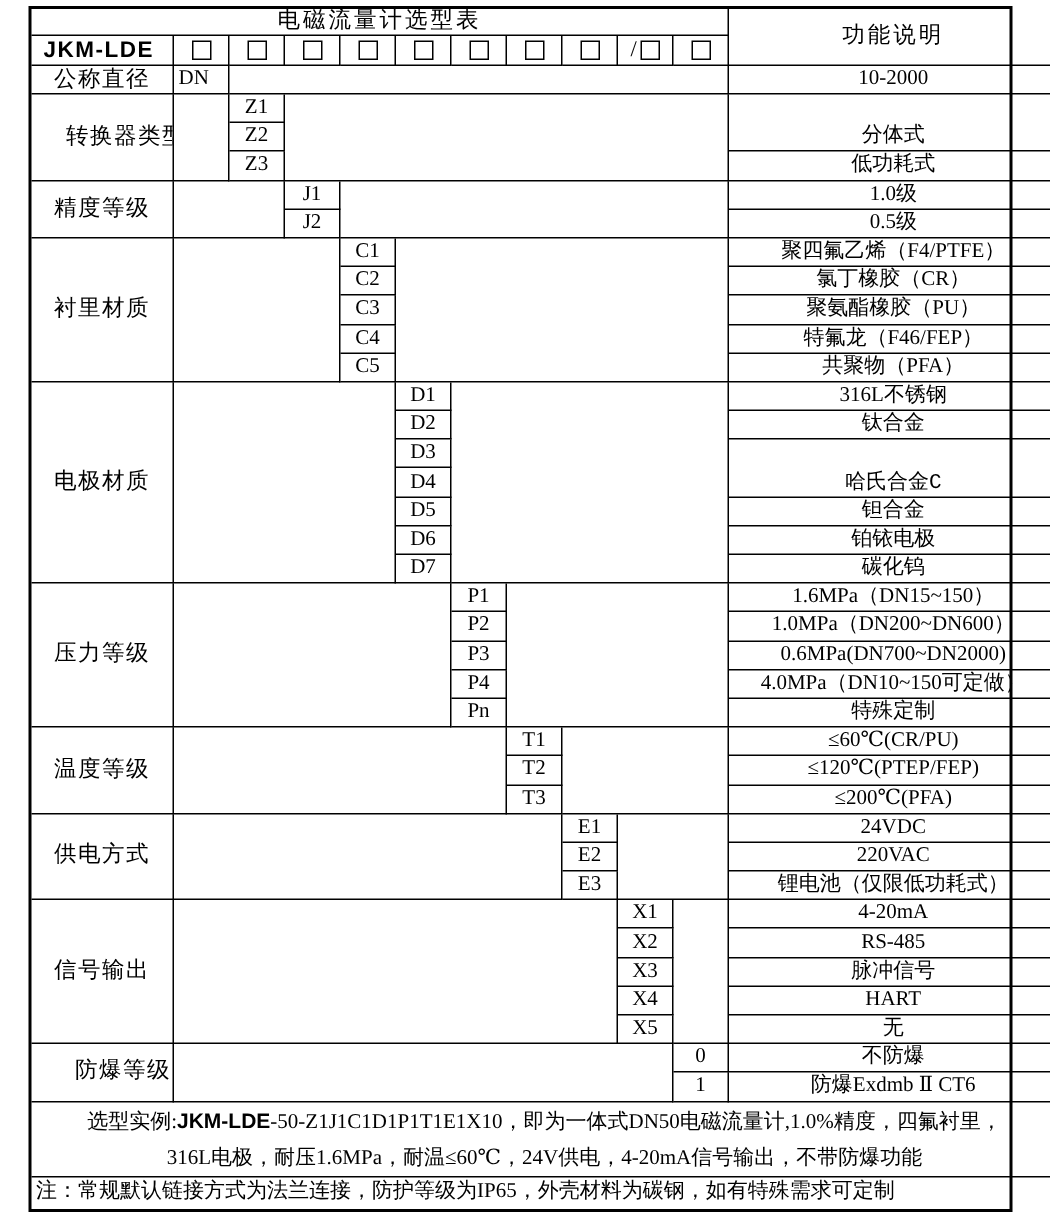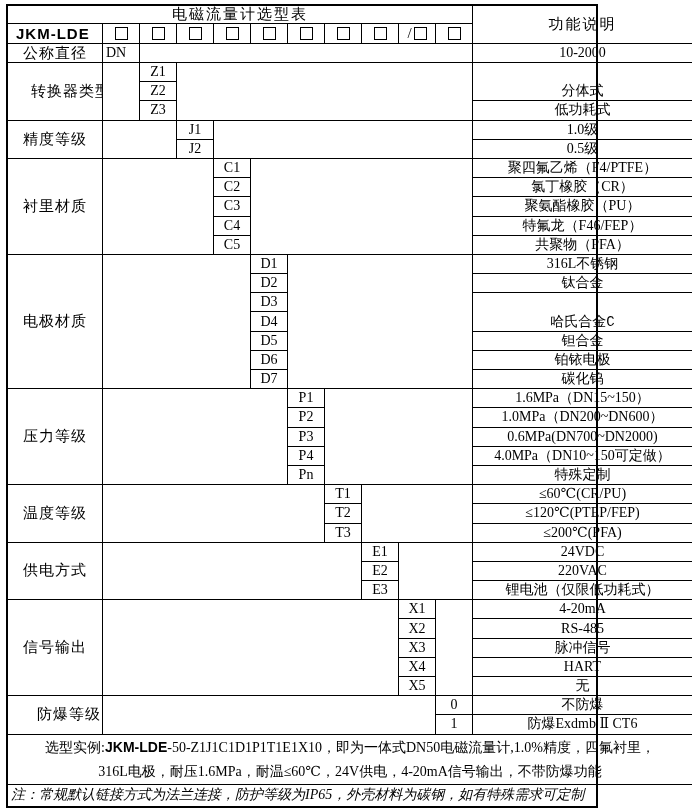--- a/index.html
+++ b/index.html
@@ -1,17 +1,17 @@
 <!DOCTYPE html>
 <html><head>
 <meta charset="utf-8">
 <style>
   html,body{margin:0;padding:0;background:#ffffff;}
   body{font-family:"Liberation Serif","DejaVu Serif",serif;color:#000;}
-  .tbl{width:592px;box-sizing:border-box;border:2px solid #000;margin:4px auto 0 6px;background:#fff;}
+  .tbl{width:656px;box-sizing:border-box;border:2px solid #000;margin:4px auto 0 19px;background:#fff;}
   .sec{display:grid;grid-template-columns:95px repeat(10,37px) 219px;grid-auto-rows:19.2px;}
   .c{border-right:1px solid #000;border-bottom:1px solid #000;display:flex;align-items:center;justify-content:center;font-size:14px;white-space:nowrap;overflow:hidden;line-height:1;}
   .noR{border-right:none;}
   .noB{border-bottom:none;}
   .lbl{font-size:15px;letter-spacing:1px;}
   .title{font-size:15px;letter-spacing:2px;}
   .jkm{font-family:"Liberation Sans","DejaVu Sans",sans-serif;font-weight:bold;justify-content:flex-start;padding-left:8px;font-size:15px;letter-spacing:1px;}
   .codeL{justify-content:flex-start;padding-left:3px;}
   .box{display:inline-block;width:13px;height:13px;border:1px solid #000;box-sizing:border-box;background:#fff;}
   .slash{font-size:15px;margin-right:2px;}
@@ -190,17 +190,17 @@
     <div class="c noR" style="grid-column:12;grid-row:2;">防爆Exdmb Ⅱ CT6</div>
   </div>
 
   <div class="sec" style="grid-auto-rows:50px;">
     <div class="c noR ex" style="grid-column:1/13;grid-row:1;">
       <div class="ln"><span>选型实例:</span><span class="exmodel">JKM-LDE</span><span>-50-Z1J1C1D1P1T1E1X10，即为一体式DN50电磁流量计,1.0%精度，四氟衬里，</span></div>
       <div class="ln">316L电极，耐压1.6MPa，耐温≤60℃，24V供电，4-20mA信号输出，不带防爆功能</div>
     </div>
   </div>
 
-  <div class="sec" style="grid-auto-rows:21px;font-style:italic;">
+  <div class="sec" style="grid-auto-rows:21px;">
     <div class="c noR noB note" style="grid-column:1/13;grid-row:1;">注：常规默认链接方式为法兰连接，防护等级为IP65，外壳材料为碳钢，如有特殊需求可定制</div>
   </div>
 
 </div>
 
 </body></html>

